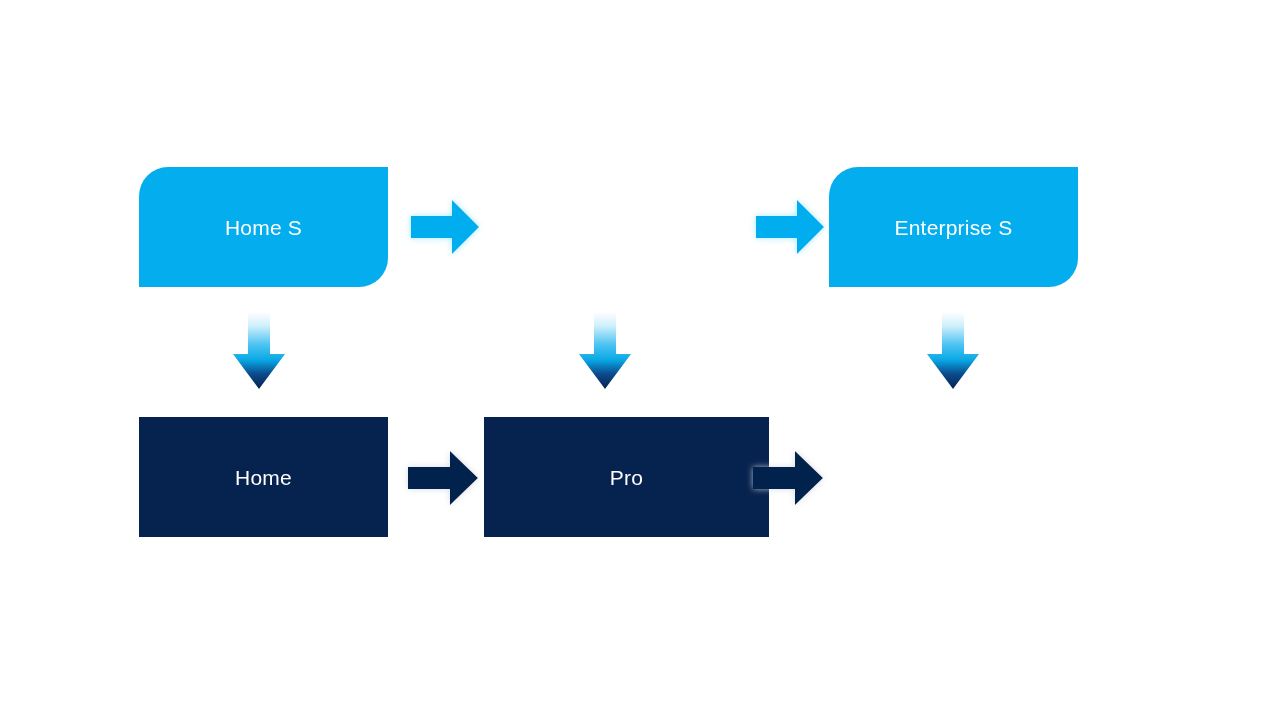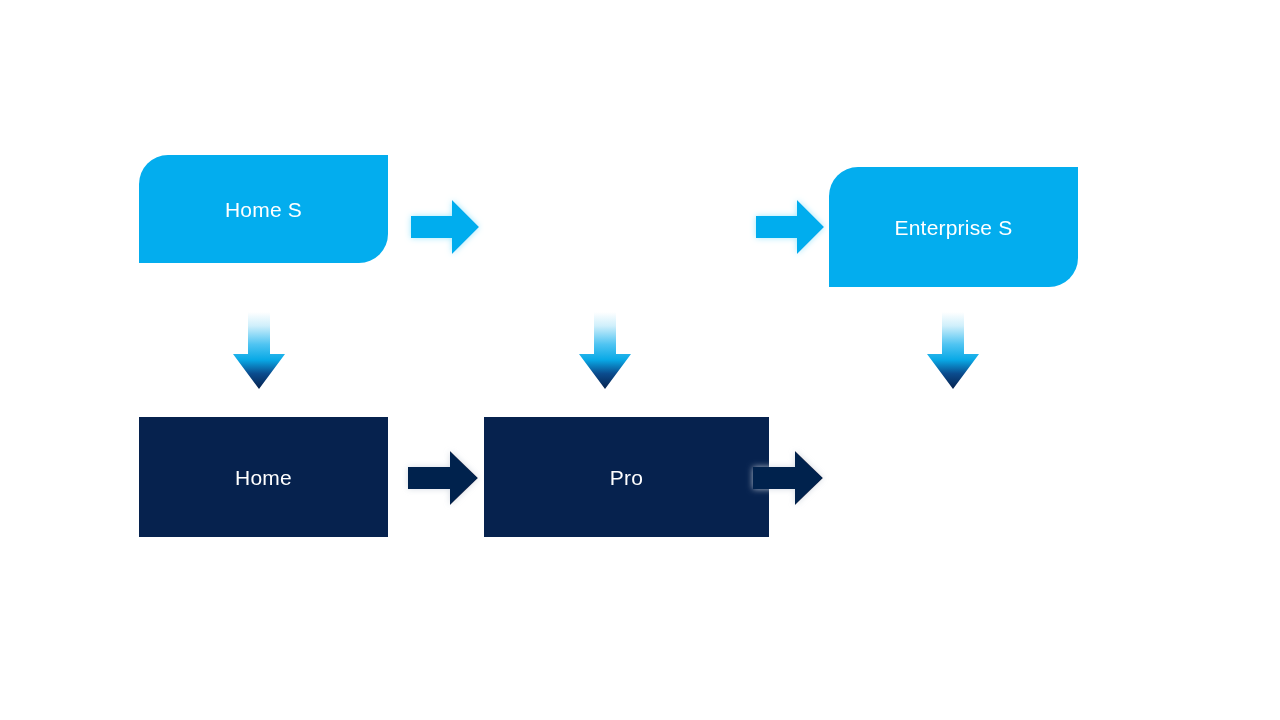--- a/index.html
+++ b/index.html
@@ -68,21 +68,21 @@
     position: absolute;
     display: block;
   }
   .varrow svg { display: block; }
 </style>
 </head>
 <body>
 
 <div id="canvas">
 
-  <div class="box box-cyan" style="left:139px; top:155px; width:249px; height:108px;">
+  <div class="box box-cyan" style="left:139px; top:167px; width:249px; height:120px;">
     <span class="box-label">Home S</span>
   </div>
 
   <div class="harrow" style="left:404px; top:190px; width:80px; height:74px;">
     <svg width="80" height="74" viewBox="0 0 80 74" xmlns="http://www.w3.org/2000/svg">
       <defs>
         <filter id="cyanGlowA" x="-60%" y="-60%" width="220%" height="220%">
           <feGaussianBlur in="SourceGraphic" stdDeviation="3.2" result="b"></feGaussianBlur>
           <feColorMatrix in="b" type="matrix" values="0 0 0 0 0.33  0 0 0 0 0.80  0 0 0 0 0.97  0 0 0 0.95 0" result="g"></feColorMatrix>
           <feMerge>

